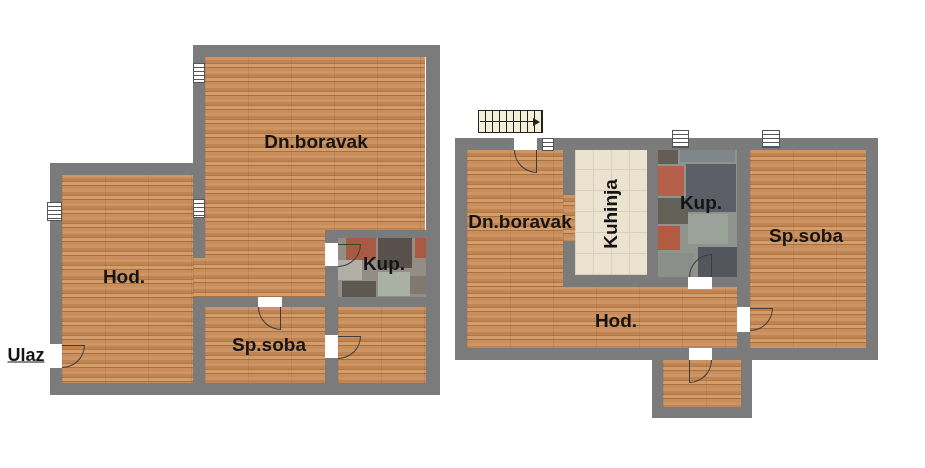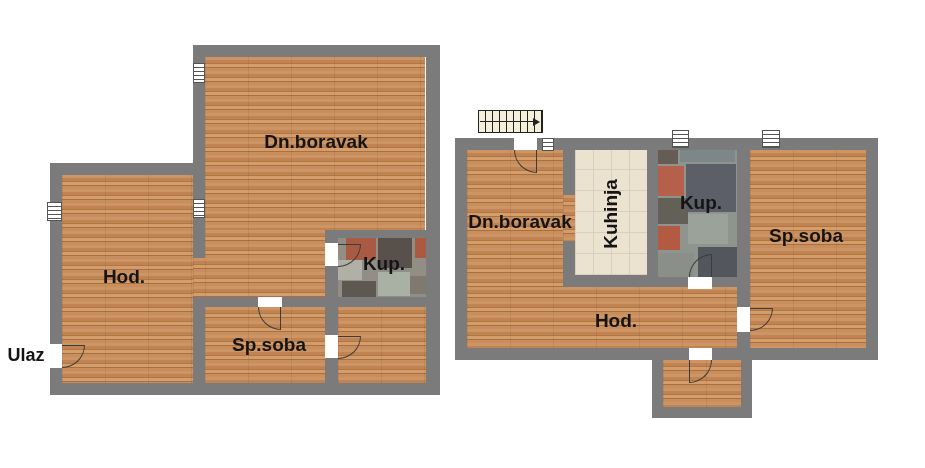--- a/index.html
+++ b/index.html
@@ -36,21 +36,21 @@
   .opening{position:absolute;background:#ffffff;}
   .window{position:absolute;background-color:#ffffff;border:1px solid #555;box-sizing:border-box;
     background-image:repeating-linear-gradient(180deg, rgba(0,0,0,0) 0 3px, #555 3px 4px);}
   .door{position:absolute;box-sizing:border-box;border:1px solid #3c3c3c;background:transparent;}
   .d-tl-t{border-left:none;border-bottom-right-radius:100% 100%;}
   .d-tr-r{border-top:none;border-bottom-left-radius:100% 100%;}
   .d-br-r{border-bottom:none;border-top-left-radius:100% 100%;}
   .d-tl-l{border-top:none;border-bottom-right-radius:100% 100%;}
   .room-label{position:absolute;font-weight:bold;font-size:19px;color:#141414;
     transform:translate(-50%,-50%);white-space:nowrap;letter-spacing:0px;}
-  .label-sm{font-size:18px;}
+  .label-sm{font-size:18px;text-decoration:underline;}
   .label-v{transform:translate(-50%,-50%) rotate(-90deg);}
   .stairs{position:absolute;left:478px;top:110px;width:65px;height:23px;box-sizing:border-box;
     border:1px solid #222;background-color:#f4efd8;
     background-image:repeating-linear-gradient(90deg, rgba(0,0,0,0) 0 6px, #222 6px 7px);}
   .stairs-line{position:absolute;left:480px;top:121px;width:56px;height:1px;background:#222;}
   .stairs-arrow{position:absolute;left:533px;top:118px;width:0;height:0;
     border-left:7px solid #222;border-top:4px solid transparent;border-bottom:4px solid transparent;}
 </style>
 </head>
 <body>

